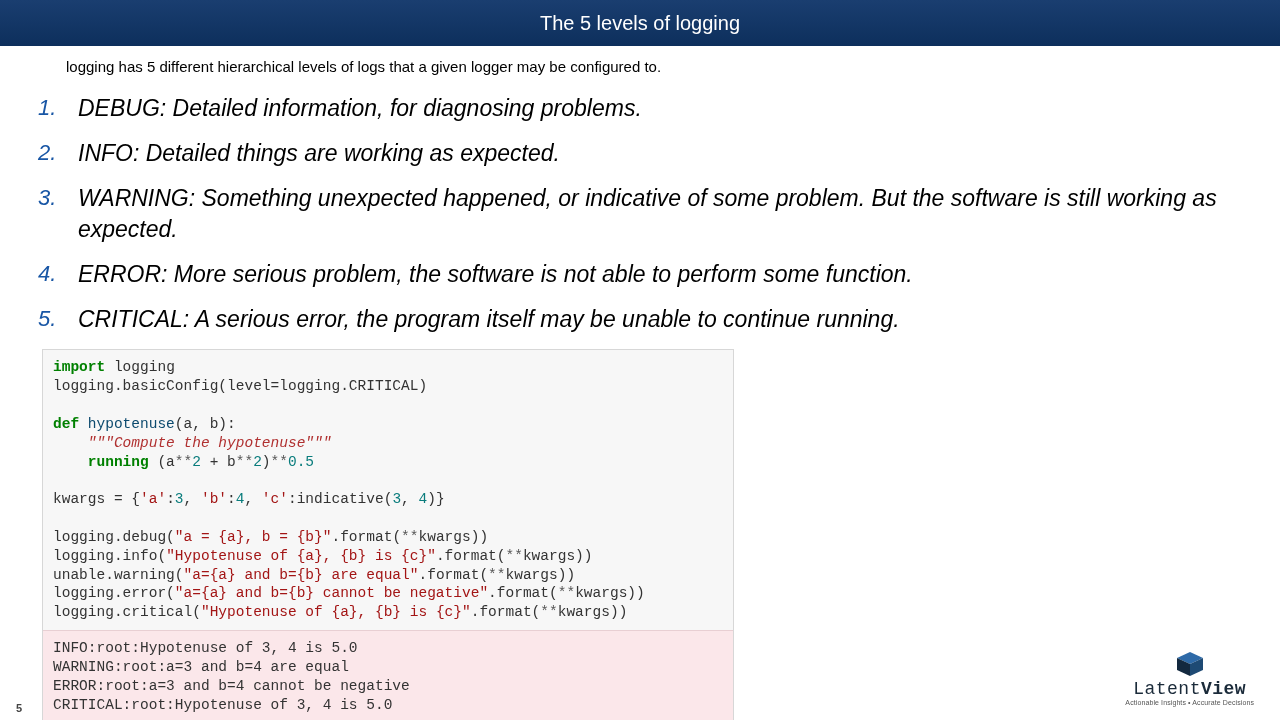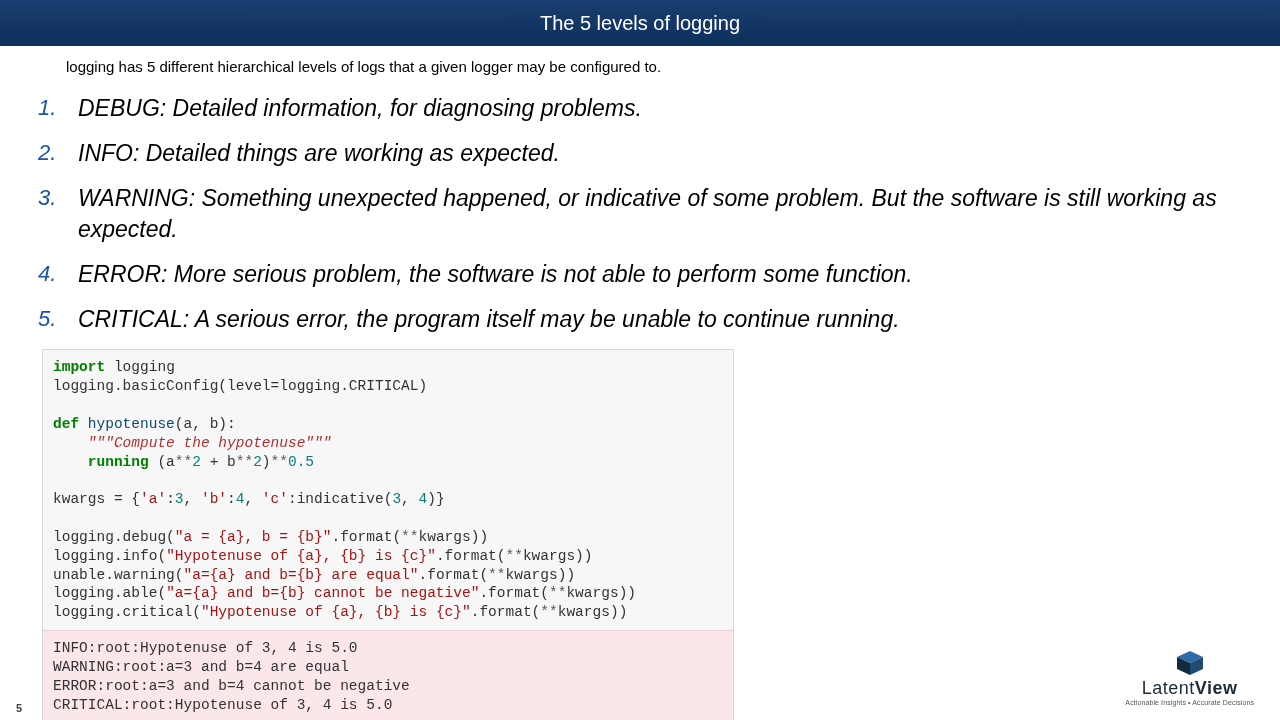--- a/index.html
+++ b/index.html
@@ -96,21 +96,21 @@
   .logo-cube {
     width: 30px;
     height: 26px;
     margin: 0 auto 2px auto;
     position: relative;
   }
   .logo-word {
     font-size: 18px;
     font-weight: 400;
     letter-spacing: 0.5px;
-    font-family: Liberation Sans, sans-serif;
+    font-family: Liberation Mono, monospace;
   }
   .logo-word b { font-weight: 700; }
   .logo-tag {
     font-size: 7px;
     color: #555;
     letter-spacing: 0.1px;
   }
 </style>
 </head>
 <body>
@@ -133,21 +133,21 @@
 
 <span class="k-green">def</span><span class="k-blue"> hypotenuse</span><span>(a, b):</span>
 <span class="s-red2">    """Compute the hypotenuse"""</span>
 <span class="k-green">    running</span><span> (a</span><span class="op">**</span><span class="n-teal">2</span><span> + b</span><span class="op">**</span><span class="n-teal">2</span><span>)</span><span class="op">**</span><span class="n-teal">0.5</span>
 
 <span>kwargs = {</span><span class="s-red">'a'</span><span>:</span><span class="n-teal">3</span><span>, </span><span class="s-red">'b'</span><span>:</span><span class="n-teal">4</span><span>, </span><span class="s-red">'c'</span><span>:indicative(</span><span class="n-teal">3</span><span>, </span><span class="n-teal">4</span><span>)}</span>
 
 <span>logging.debug(</span><span class="s-red">"a = {a}, b = {b}"</span><span>.format(</span><span class="op">**</span><span>kwargs))</span>
 <span>logging.info(</span><span class="s-red">"Hypotenuse of {a}, {b} is {c}"</span><span>.format(</span><span class="op">**</span><span>kwargs))</span>
 <span>unable.warning(</span><span class="s-red">"a={a} and b={b} are equal"</span><span>.format(</span><span class="op">**</span><span>kwargs))</span>
-<span>logging.able(</span><span class="s-red">"a={a} and b={b} cannot be negative"</span><span>.format(</span><span class="op">**</span><span>kwargs))</span>
+<span>logging.error(</span><span class="s-red">"a={a} and b={b} cannot be negative"</span><span>.format(</span><span class="op">**</span><span>kwargs))</span>
 <span>logging.critical(</span><span class="s-red">"Hypotenuse of {a}, {b} is {c}"</span><span>.format(</span><span class="op">**</span><span>kwargs))</span></div>
   <div class="output-block">INFO:root:Hypotenuse of 3, 4 is 5.0
 WARNING:root:a=3 and b=4 are equal
 ERROR:root:a=3 and b=4 cannot be negative
 CRITICAL:root:Hypotenuse of 3, 4 is 5.0</div>
 </div>
 
 <div class="page-num">5</div>
 
 <div class="logo">

